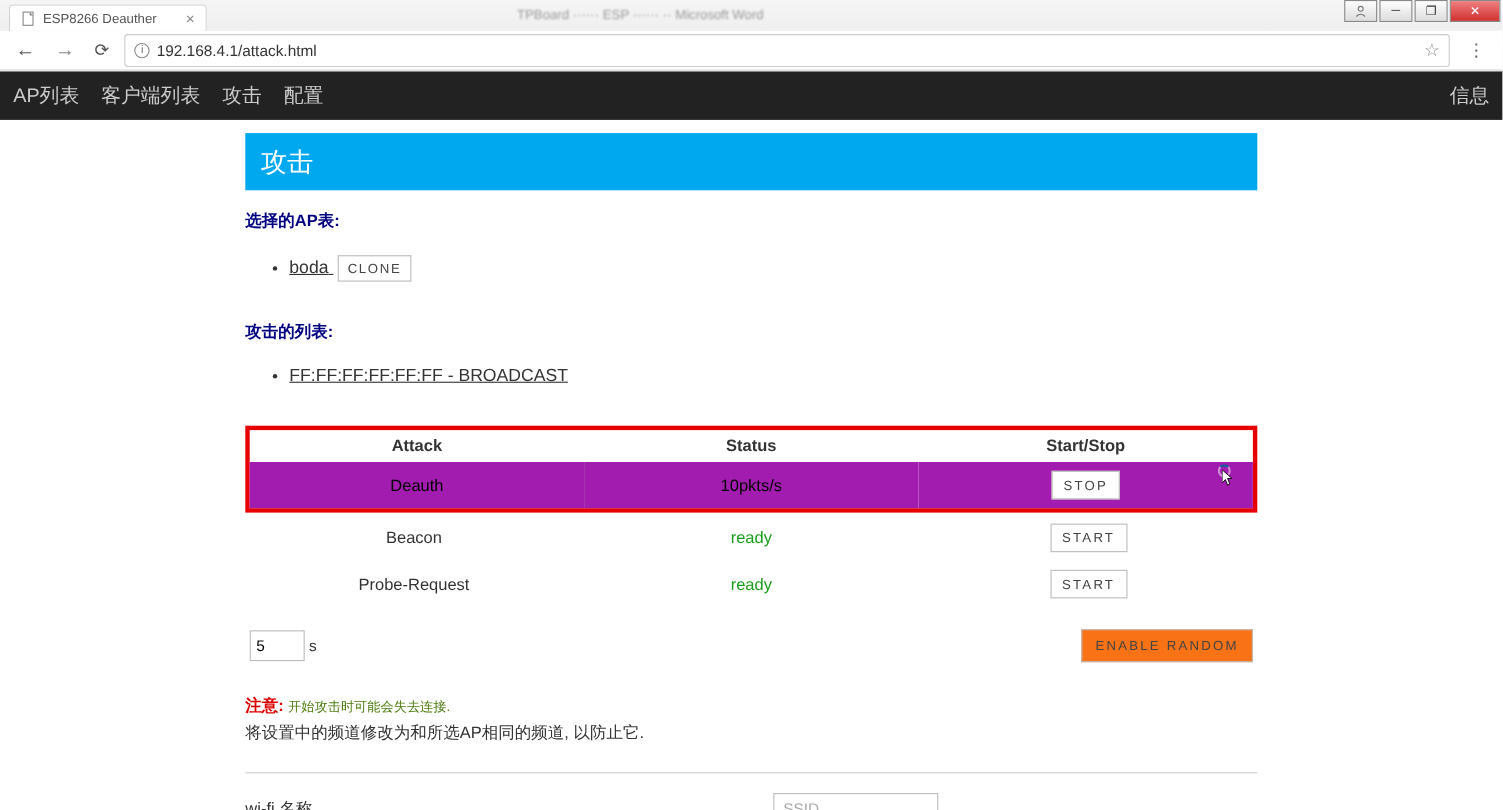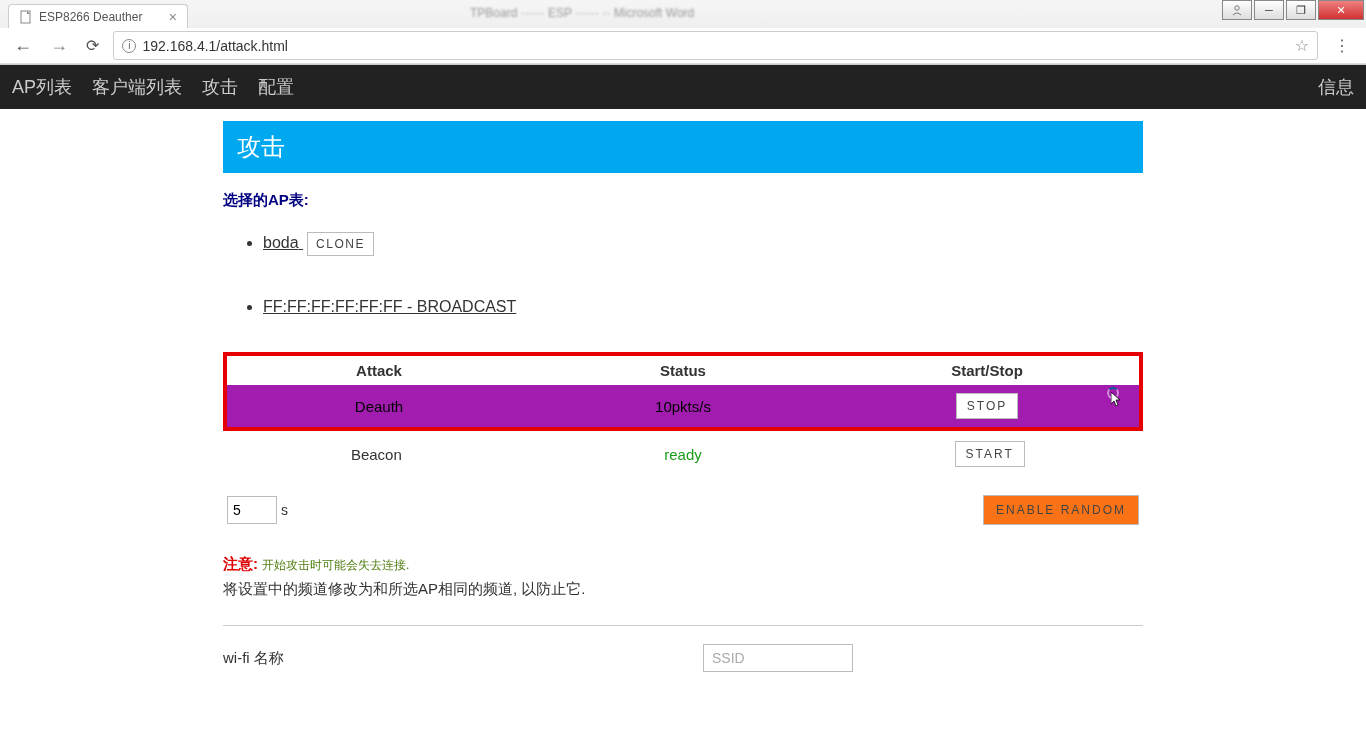--- a/index.html
+++ b/index.html
@@ -126,20 +126,21 @@
   <div class="header-bar">攻击</div>
 
   <div class="section-label">选择的AP表:</div>
   <ul class="bullet">
     <li>
       <span>boda</span>
       <button class="clone-btn">CLONE</button>
     </li>
   </ul>
 
+  <div class="section-label">攻击的列表:</div>
   <ul class="bullet">
     <li>FF:FF:FF:FF:FF:FF - BROADCAST</li>
   </ul>
 
   <div class="attack-box">
     <table class="attack-table">
       <tbody>
           <tr>
         <th style="width:33%">Attack</th>
         <th style="width:33%">Status</th>
@@ -164,20 +165,27 @@
 
   <table class="attack-table outer-table">
     <tbody>
         <tr>
       <td style="width:33%">Beacon</td>
       <td style="width:33%" class="status-green">ready</td>
       <td style="width:33%">
         <button class="action-btn">START</button>
       </td>
     </tr>
+    <tr>
+      <td>Probe-Request</td>
+      <td class="status-green">ready</td>
+      <td>
+        <button class="action-btn">START</button>
+      </td>
+    </tr>
   </tbody>
     </table>
 
   <div class="controls-row">
     <input class="num-input" value="5" style="">
     <span style="margin-left:4px">s</span>
     <button class="enable-btn">ENABLE RANDOM</button>
   </div>
 
   <div class="note-block">

